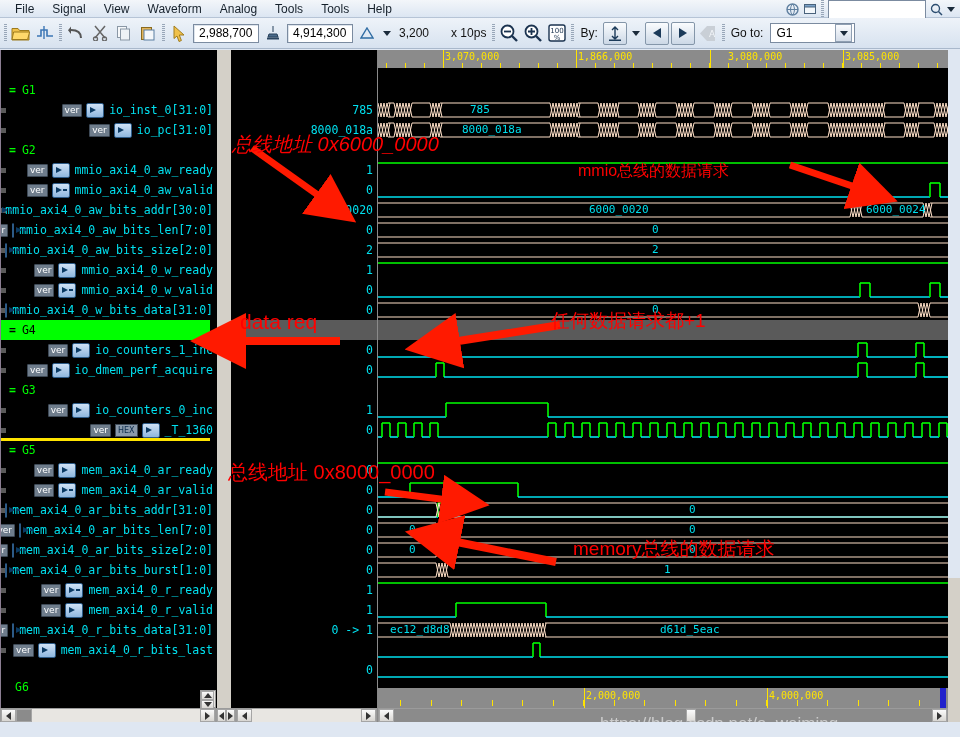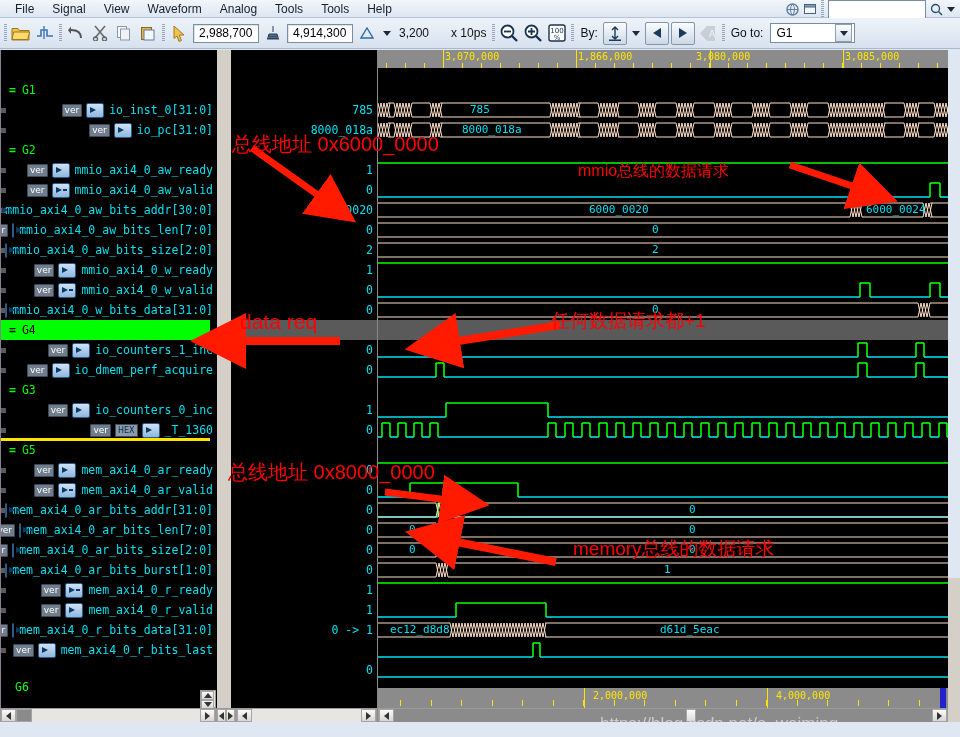--- a/index.html
+++ b/index.html
@@ -131,21 +131,21 @@
   .ruler .tick{position:absolute;bottom:0;width:1px;height:5px;background:#ffe400;}
   .ruler .tickmaj{position:absolute;top:0;width:1px;height:18px;background:#ffe400;}
   .ruler .tlab{position:absolute;top:1px;color:#ffe400;font-family:"DejaVu Sans Mono",monospace;font-size:10px;white-space:nowrap;padding-left:2px;}
 
   
   .oruler{
     position:absolute;left:378px;top:688px;width:570px;height:20px;background:#8b8b8b;overflow:hidden;
   }
   .oruler .tick{position:absolute;bottom:2px;width:1px;height:6px;background:#ffe400;}
   .oruler .tickmaj{position:absolute;top:0;width:1px;height:20px;background:#ffe400;}
-  .oruler .tlab{position:absolute;top:2px;color:#ffe400;font-family:"DejaVu Sans Mono",monospace;font-size:10px;white-space:nowrap;padding-left:9px;}
+  .oruler .tlab{position:absolute;top:2px;color:#ffe400;font-family:"DejaVu Sans Mono",monospace;font-size:10px;white-space:nowrap;padding-left:2px;}
   .oruler .marker{position:absolute;right:2px;top:0;width:6px;height:20px;background:#2222cc;}
 
   
   .anno{
     position:absolute;color:#ff0000;font-family:"Liberation Sans",sans-serif;
     white-space:nowrap;pointer-events:none;
   }
 
   
   .hscroll{
@@ -1385,21 +1385,21 @@
       <div class="tick" style="left: 483px;"></div>
       <div class="tick" style="left: 502px;"></div>
       <div class="tick" style="left: 521px;"></div>
       <div class="tick" style="left: 540px;"></div>
       <div class="tick" style="left: 559px;"></div>
       <div class="tickmaj" style="left: 65px;"></div>
       <div class="tlab" style="left: 65px;">3,070,000</div>
       <div class="tickmaj" style="left: 198px;"></div>
       <div class="tlab" style="left: 198px;">1,866,000</div>
       <div class="tickmaj" style="left: 332px;"></div>
-      <div class="tlab" style="left: 316px;">3,080,000</div>
+      <div class="tlab" style="left: 348px;">3,080,000</div>
       <div class="tickmaj" style="left: 465px;"></div>
       <div class="tlab" style="left: 465px;">3,085,000</div>
     </div>
 
   <div id="wave-labels" style="position:absolute;left:378px;top:50px;width:570px;height:658px;overflow:hidden;pointer-events:none;">
       <div class="wlabel" style="left: 92px; top: 53px;">785</div>
       <div class="wlabel" style="left: 84px; top: 73px;">8000_018a</div>
       <div class="wlabel" style="left: 211px; top: 153px;">6000_0020</div>
       <div class="wlabel" style="left: 488px; top: 153px;">6000_0024</div>
       <div class="wlabel" style="left: 274px; top: 173px;">0</div>
@@ -1428,21 +1428,21 @@
       <line x1="790" y1="165" x2="858" y2="188" stroke="#ff1a00" stroke-width="7" marker-end="url(#ah)"></line>
 
       <line x1="340" y1="341" x2="238" y2="341" stroke="#ff1a00" stroke-width="8" marker-end="url(#ah)"></line>
 
       <line x1="560" y1="325" x2="452" y2="342" stroke="#ff1a00" stroke-width="8" marker-end="url(#ah)"></line>
 
       <line x1="385" y1="492" x2="448" y2="500" stroke="#ff1a00" stroke-width="7" marker-end="url(#ah)"></line>
 
       <line x1="556" y1="562" x2="452" y2="541" stroke="#ff1a00" stroke-width="8" marker-end="url(#ah)"></line>
     </svg>
-    <div class="anno" style="left:232px;top:131px;font-size:20px;">总线地址 0x6000_0000</div>
+    <div class="anno" style="left:232px;top:131px;font-size:20px;font-style:italic;">总线地址 0x6000_0000</div>
     <div class="anno" style="left:578px;top:161px;font-size:16px;">mmio总线的数据请求</div>
     <div class="anno" style="left:240px;top:310px;font-size:21px;">data req</div>
     <div class="anno" style="left:551px;top:308px;font-size:19px;">任何数据请求都+1</div>
     <div class="anno" style="left:228px;top:459px;font-size:20px;">总线地址 0x8000_0000</div>
     <div class="anno" style="left:573px;top:536px;font-size:19px;">memory总线的数据请求</div>
   </div>
 
   <div class="oruler" id="oruler">
     <div class="marker"></div>
   <div class="tick" style="left: 22px;"></div>

